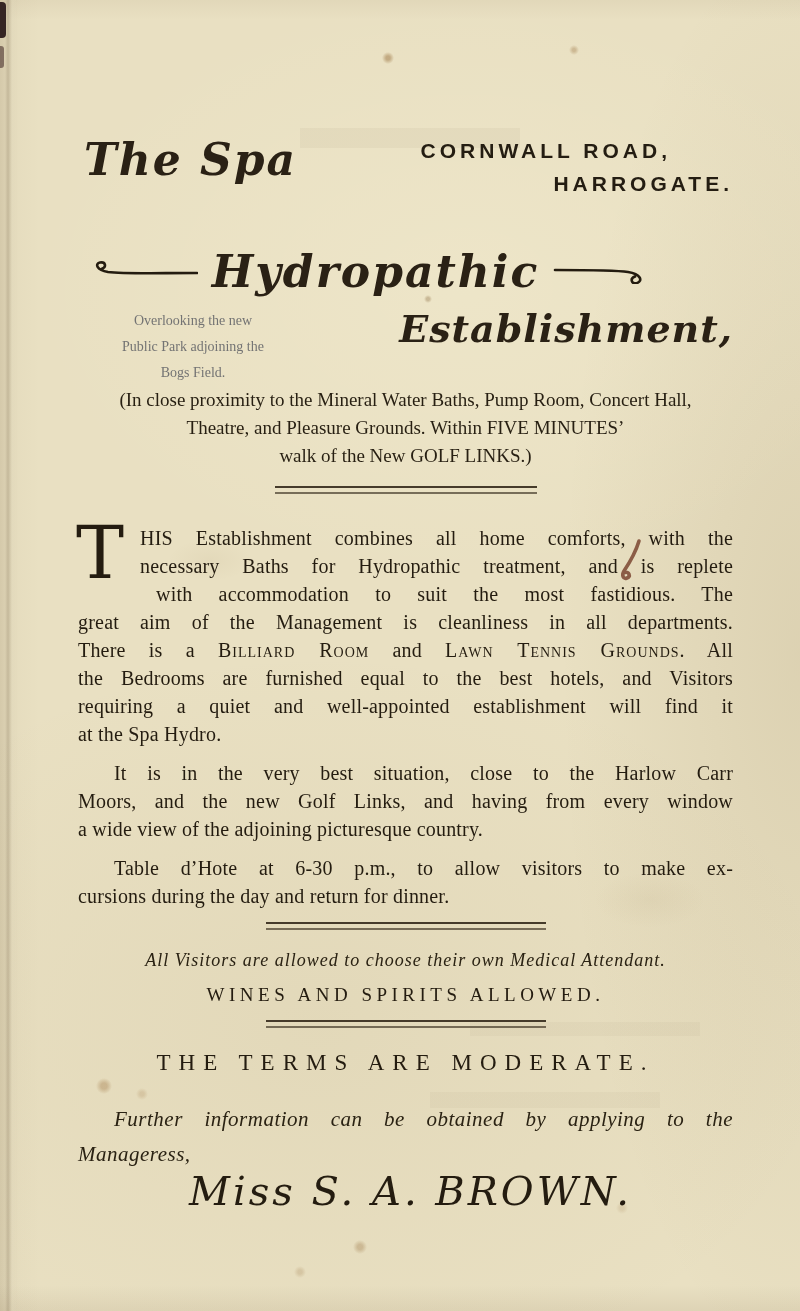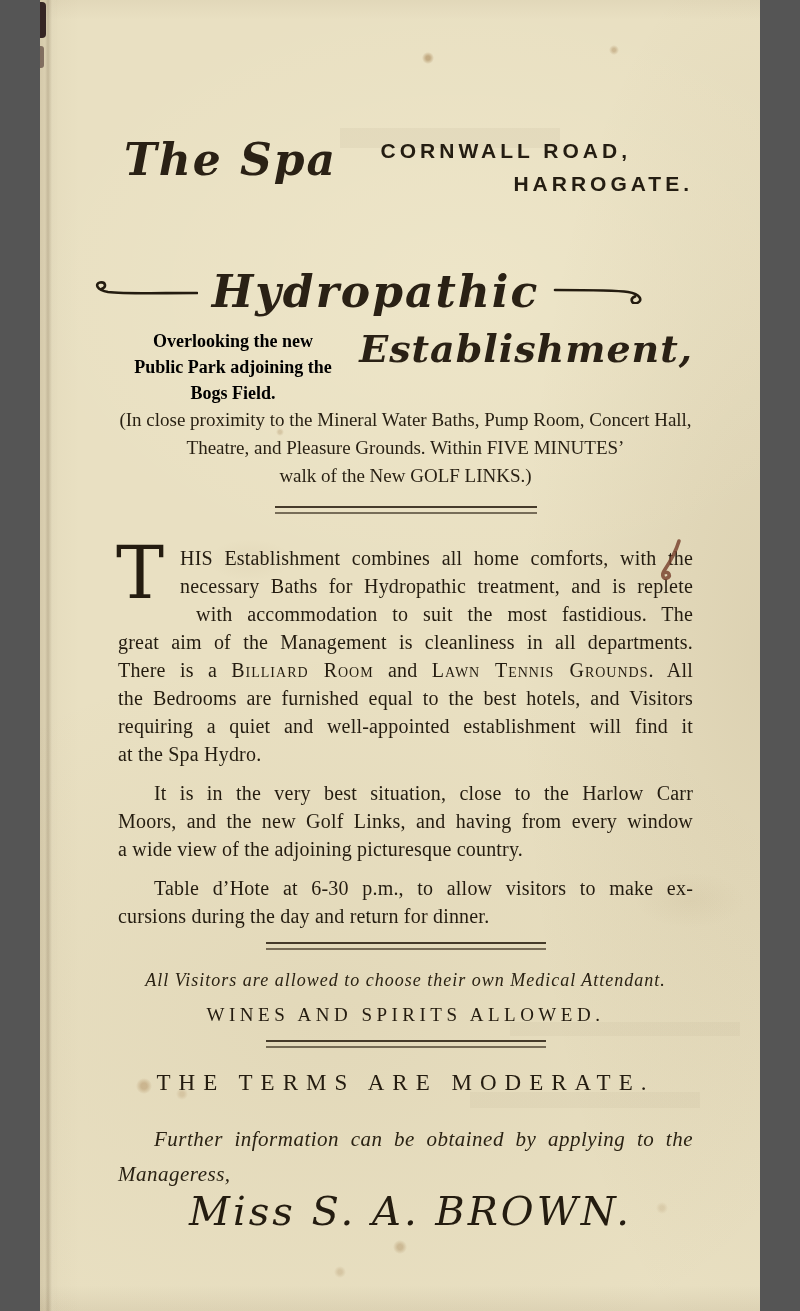--- a/index.html
+++ b/index.html
@@ -1,18 +1,18 @@
 <!DOCTYPE html>
 <html><head>
 <meta charset="utf-8">
 <style>
   html,body{margin:0;padding:0;background:#555;}
   .scan{
     position:relative;
-    width:720px;height:1311px;
+    width:800px;height:1311px;
     margin:0 auto;
     background:#e9e0c2;
     overflow:hidden;
     color:#2a2115;
     font-family:"Liberation Serif", serif;
   }
   
   .overlay{position:absolute;inset:0;pointer-events:none;}
   .texture{
     background:
@@ -56,28 +56,28 @@
   
   .brand-row{display:flex;justify-content:space-between;align-items:flex-start;height:64px;}
   .brand-script{
     font-family:"DejaVu Serif", serif;font-style:italic;font-weight:700;
     font-size:44px;line-height:52px;letter-spacing:2px;margin-left:6px;
   }
   .address{text-align:right;font-family:"Liberation Sans", sans-serif;font-weight:700;
     font-size:21px;line-height:33px;letter-spacing:4px;color:#241d12;}
   .address .l1{padding-right:62px;}
 
-  .title-row{display:flex;align-items:center;justify-content:center;margin-top:64px;height:58px;padding-right:74px;}
+  .title-row{display:flex;align-items:center;justify-content:center;margin-top:44px;height:58px;padding-right:74px;}
   .title-script{font-family:"DejaVu Serif", serif;font-style:italic;font-weight:700;
     font-size:44px;letter-spacing:2px;margin:0 14px;}
   .flourish{flex:0 0 auto;}
   .flourish svg{display:block;}
 
   .subhead-row{display:flex;justify-content:space-between;margin-top:2px;}
-  .left-note{width:230px;text-align:center;font-size:18px;line-height:26px;padding-top:6px;color:#000000;font-weight:bold;}
+  .left-note{width:230px;text-align:center;font-size:14px;line-height:26px;padding-top:6px;color:#737373;}
   .est-script{font-family:"DejaVu Serif", serif;font-style:italic;font-weight:700;
     font-size:38px;line-height:50px;letter-spacing:1px;text-align:right;padding-top:2px;}
 
   .proximity{text-align:center;font-size:19px;line-height:28px;color:#271f12;}
 
   
   .rule-double{width:262px;margin:0 auto;height:4px;
     border-top:2px solid rgba(42,31,17,.85);
     border-bottom:2px solid rgba(42,31,17,.6);}
   .rule-1{margin-top:16px;}

